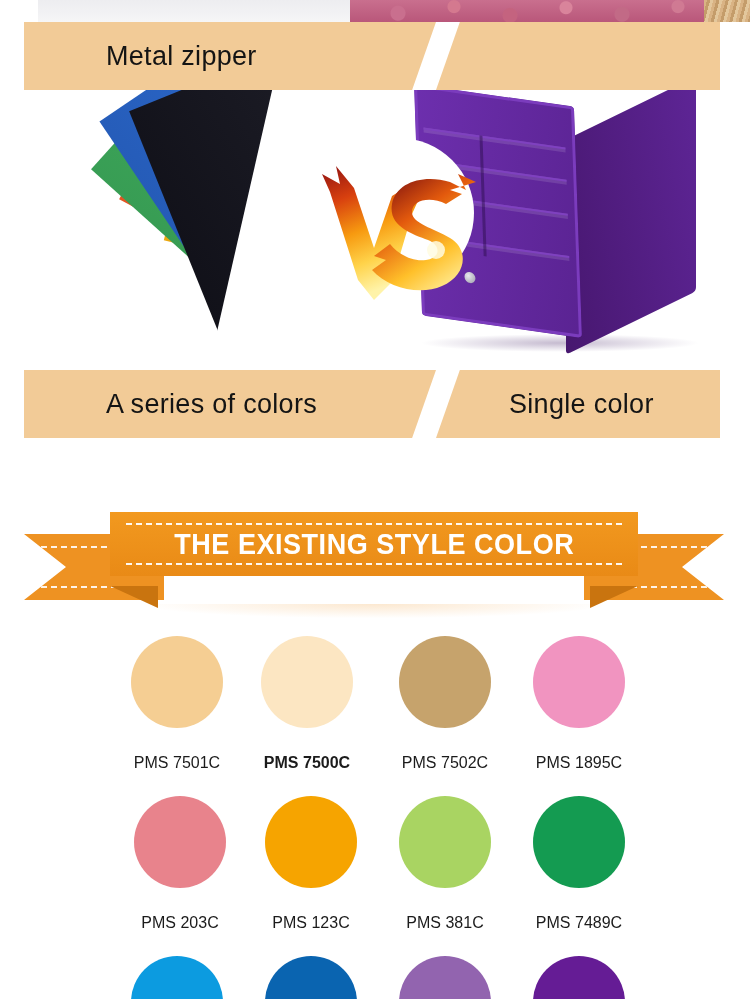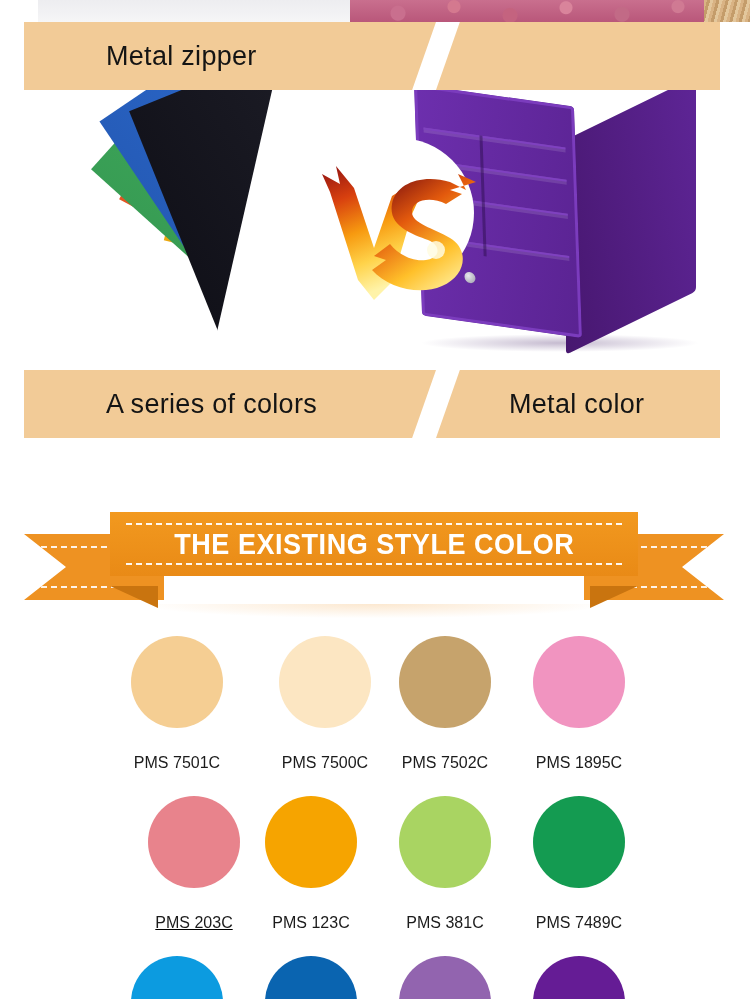--- a/index.html
+++ b/index.html
@@ -201,21 +201,21 @@
                  C112 70 130 66 146 74 L162 64 L150 60 Z" fill="url(#flame2)"></path>
         <circle cx="136" cy="120" r="9" fill="#fffbe0" opacity=".85"></circle>
       </svg>
     </div>
   </div>
 
   <div class="cmp-bar" id="bar-bottom">
     <div class="half left"></div>
     <div class="half right"></div>
     <div class="lbl left">A series of colors</div>
-    <div class="lbl right">Metal color</div>
+    <div class="lbl right">Single color</div>
   </div>
 
   <div class="ribbon">
     <div class="tail l">
       <div class="st t"></div>
       <div class="st b"></div>
     </div>
     <div class="tail r">
       <div class="st t"></div>
       <div class="st b"></div>
@@ -229,35 +229,35 @@
     </div>
     <div class="glow"></div>
   </div>
 
   <div class="swatch-grid" id="swatch-grid">
       <div class="sw-row">
         <div class="sw-cell" style="left: 0px;">
           <div class="dot" style="background: rgb(245, 206, 147);"></div>
           <div class="cap">PMS 7501C</div>
         </div>
-        <div class="sw-cell" style="left: 148px;">
+        <div class="sw-cell" style="left: 130px; font-weight: bold;">
           <div class="dot" style="background: rgb(252, 230, 194);"></div>
           <div class="cap">PMS 7500C</div>
         </div>
         <div class="sw-cell" style="left: 268px;">
           <div class="dot" style="background: rgb(198, 163, 108);"></div>
           <div class="cap">PMS 7502C</div>
         </div>
         <div class="sw-cell" style="left: 402px;">
           <div class="dot" style="background: rgb(241, 148, 192);"></div>
           <div class="cap">PMS 1895C</div>
         </div>
       </div>
       <div class="sw-row">
-        <div class="sw-cell" style="left: 17px; text-decoration: underline;">
+        <div class="sw-cell" style="left: 3px;">
           <div class="dot" style="background: rgb(232, 131, 140);"></div>
           <div class="cap">PMS 203C</div>
         </div>
         <div class="sw-cell" style="left: 134px;">
           <div class="dot" style="background: rgb(246, 164, 0);"></div>
           <div class="cap">PMS 123C</div>
         </div>
         <div class="sw-cell" style="left: 268px;">
           <div class="dot" style="background: rgb(169, 212, 98);"></div>
           <div class="cap">PMS 381C</div>

